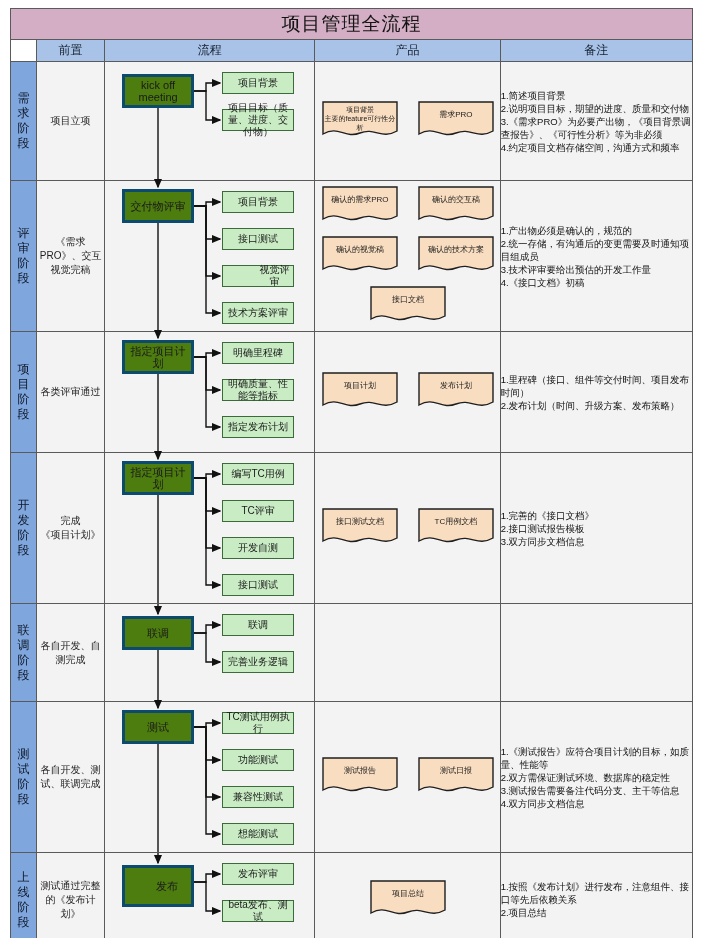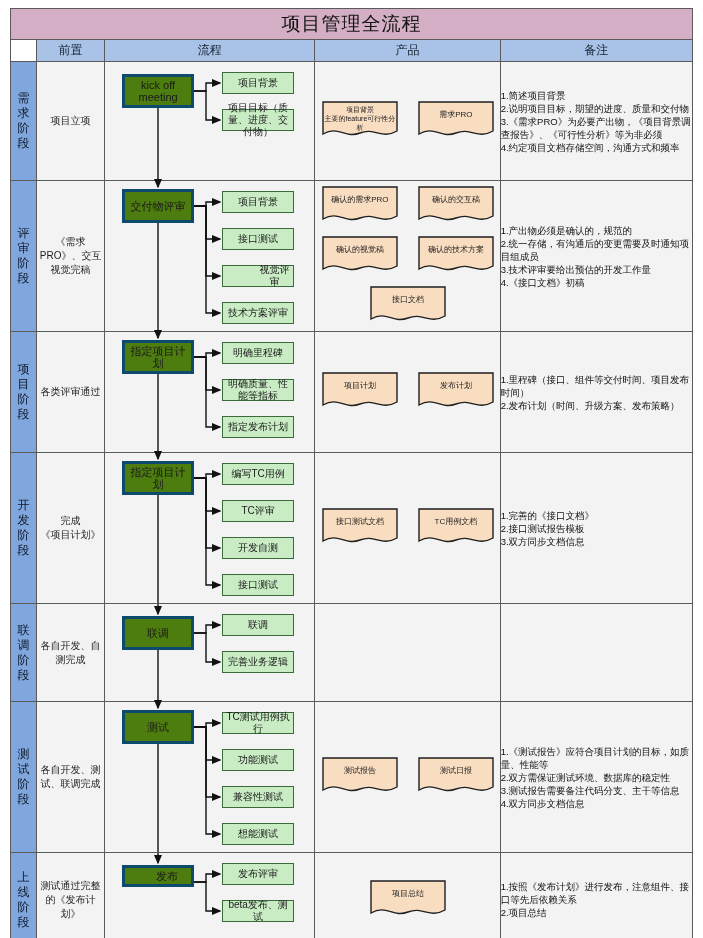--- a/index.html
+++ b/index.html
@@ -429,21 +429,21 @@
 3.测试报告需要备注代码分支、主干等信息
 4.双方同步文档信息</td>
         </tr>
         <tr style="height: 93px;">
           <td class="stage-cell">
             <span class="vtext">上线阶段</span>
           </td>
           <td class="pre-cell" style="white-space: pre-line;">测试通过完整的《发布计划》</td>
           <td class="flow-cell">
             <div class="flow-wrap" style="height: 93px;">
-              <div class="nodebox main" style="left: 17px; top: 12px; width: 72px; height: 22px; padding-left: 20px;">发布</div>
+              <div class="nodebox main" style="left: 17px; top: 12px; width: 72px; height: 42px; padding-left: 20px;">发布</div>
               <div class="nodebox sub" style="left: 117px; top: 10px; width: 72px; height: 22px;">发布评审</div>
               <div class="nodebox sub" style="left: 117px; top: 47px; width: 72px; height: 22px;">beta发布、测试</div>
               <svg class="conn" width="210" height="93">
                 <defs>
                   <marker id="ah6" markerWidth="7" markerHeight="7" refX="6" refY="3" orient="auto">
                     <path d="M0,0 L7,3 L0,6 z" fill="#111"></path>
                   </marker>
                 </defs>
                 <path d="M89,29 L101,29 L101,21 L115,21" fill="none" stroke="#111" stroke-width="1.4" marker-end="url(#ah6)"></path>
                 <path d="M89,29 L101,29 L101,58 L115,58" fill="none" stroke="#111" stroke-width="1.4" marker-end="url(#ah6)"></path>

